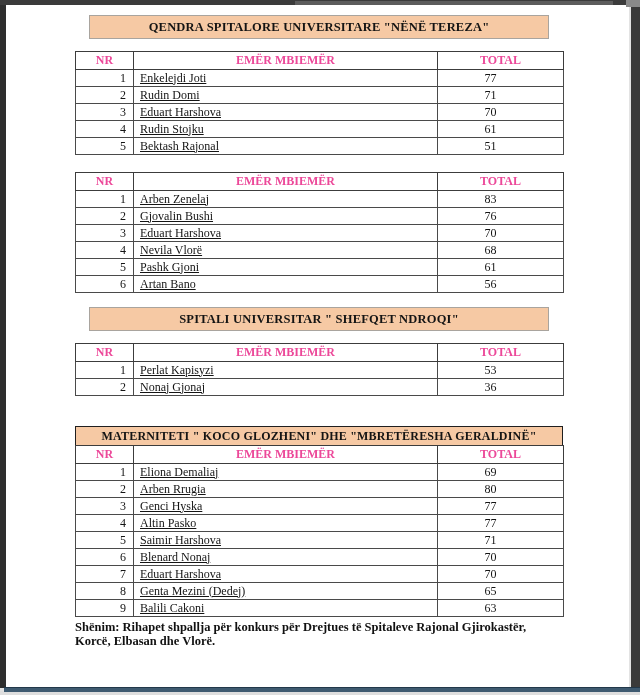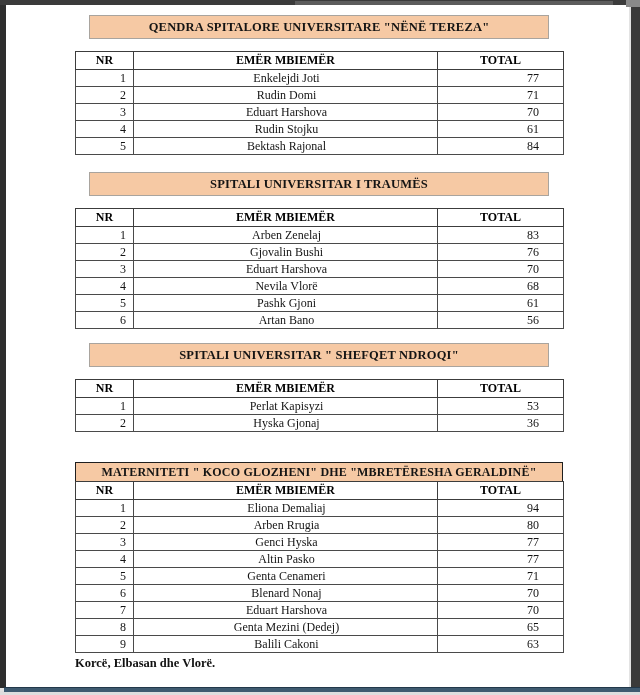--- a/index.html
+++ b/index.html
@@ -44,30 +44,30 @@
   
   table.score-table{
     border-collapse:collapse;table-layout:fixed;width:488px;
     border:1.5px solid #1f1f1f;
   }
   col.col-nr{width:58px;}
   col.col-name{width:304px;}
   col.col-total{width:126px;}
   .score-table th{
     border:1px solid #3c3c3c;height:17px;
-    font-size:12px;font-weight:bold;text-align:center;color:#000000;padding:0;
+    font-size:12px;font-weight:bold;text-align:center;color:#ec4899;padding:0;
   }
   .score-table td{
     border:1px solid #4a4a4a;border-top:1px solid #6b6b6b;height:16px;
     font-size:12px;color:#141414;padding:0 4px;
     white-space:nowrap;overflow:hidden;
   }
   td.cell-nr{text-align:right;padding-right:7px;}
-  td.cell-name{text-align:center;padding-left:6px;}
-  td.cell-total{text-align:right;padding-right:24px;}
+  td.cell-name{text-align:left;padding-left:6px;text-decoration:underline;}
+  td.cell-total{text-align:center;padding-right:24px;}
 
   
   .note{
     margin-top:3px;width:500px;
     font-weight:bold;font-size:12.5px;line-height:14px;color:#111;
   }
   .note .line{display:block;white-space:nowrap;}
 </style>
 </head>
 <body>
@@ -117,27 +117,26 @@
                 <td class="cell-total">70</td>
               </tr>
               <tr>
                 <td class="cell-nr">4</td>
                 <td class="cell-name">Rudin Stojku</td>
                 <td class="cell-total">61</td>
               </tr>
               <tr>
                 <td class="cell-nr">5</td>
                 <td class="cell-name">Bektash Rajonal</td>
-                <td class="cell-total">84</td>
+                <td class="cell-total">51</td>
               </tr>
             </tbody>
           </table>
         </section>
         <section class="section">
-          <div class="band" style="background: rgb(246, 201, 164);">SPITALI UNIVERSITAR I TRAUMËS</div>
           <table class="score-table">
             <colgroup>
               <col class="col-nr">
               <col class="col-name">
               <col class="col-total">
             </colgroup>
             <thead>
               <tr>
                 <th>NR</th>
                 <th>EMËR MBIEMËR</th>
@@ -194,21 +193,21 @@
               </tr>
             </thead>
             <tbody>
               <tr>
                 <td class="cell-nr">1</td>
                 <td class="cell-name">Perlat Kapisyzi</td>
                 <td class="cell-total">53</td>
               </tr>
               <tr>
                 <td class="cell-nr">2</td>
-                <td class="cell-name">Hyska Gjonaj</td>
+                <td class="cell-name">Nonaj Gjonaj</td>
                 <td class="cell-total">36</td>
               </tr>
             </tbody>
           </table>
         </section>
         <section class="section attached">
           <div class="band" style="background: rgb(246, 201, 164);">MATERNITETI " KOCO GLOZHENI" DHE "MBRETËRESHA GERALDINË"</div>
           <table class="score-table">
             <colgroup>
               <col class="col-nr">
@@ -219,40 +218,40 @@
               <tr>
                 <th>NR</th>
                 <th>EMËR MBIEMËR</th>
                 <th>TOTAL</th>
               </tr>
             </thead>
             <tbody>
               <tr>
                 <td class="cell-nr">1</td>
                 <td class="cell-name">Eliona Demaliaj</td>
-                <td class="cell-total">94</td>
+                <td class="cell-total">69</td>
               </tr>
               <tr>
                 <td class="cell-nr">2</td>
                 <td class="cell-name">Arben Rrugia</td>
                 <td class="cell-total">80</td>
               </tr>
               <tr>
                 <td class="cell-nr">3</td>
                 <td class="cell-name">Genci Hyska</td>
                 <td class="cell-total">77</td>
               </tr>
               <tr>
                 <td class="cell-nr">4</td>
                 <td class="cell-name">Altin Pasko</td>
                 <td class="cell-total">77</td>
               </tr>
               <tr>
                 <td class="cell-nr">5</td>
-                <td class="cell-name">Genta Cenameri</td>
+                <td class="cell-name">Saimir Harshova</td>
                 <td class="cell-total">71</td>
               </tr>
               <tr>
                 <td class="cell-nr">6</td>
                 <td class="cell-name">Blenard Nonaj</td>
                 <td class="cell-total">70</td>
               </tr>
               <tr>
                 <td class="cell-nr">7</td>
                 <td class="cell-name">Eduart Harshova</td>
@@ -267,17 +266,18 @@
                 <td class="cell-nr">9</td>
                 <td class="cell-name">Balili Cakoni</td>
                 <td class="cell-total">63</td>
               </tr>
             </tbody>
           </table>
         </section>
       </div>
 
     <div class="note">
+      <span class="line">Shënim:   Rihapet shpallja për konkurs për Drejtues të Spitaleve Rajonal Gjirokastër,</span>
       <span class="line">Korcë, Elbasan dhe Vlorë.</span>
     </div>
 
   </div>
 </div>
 
 </body></html>

